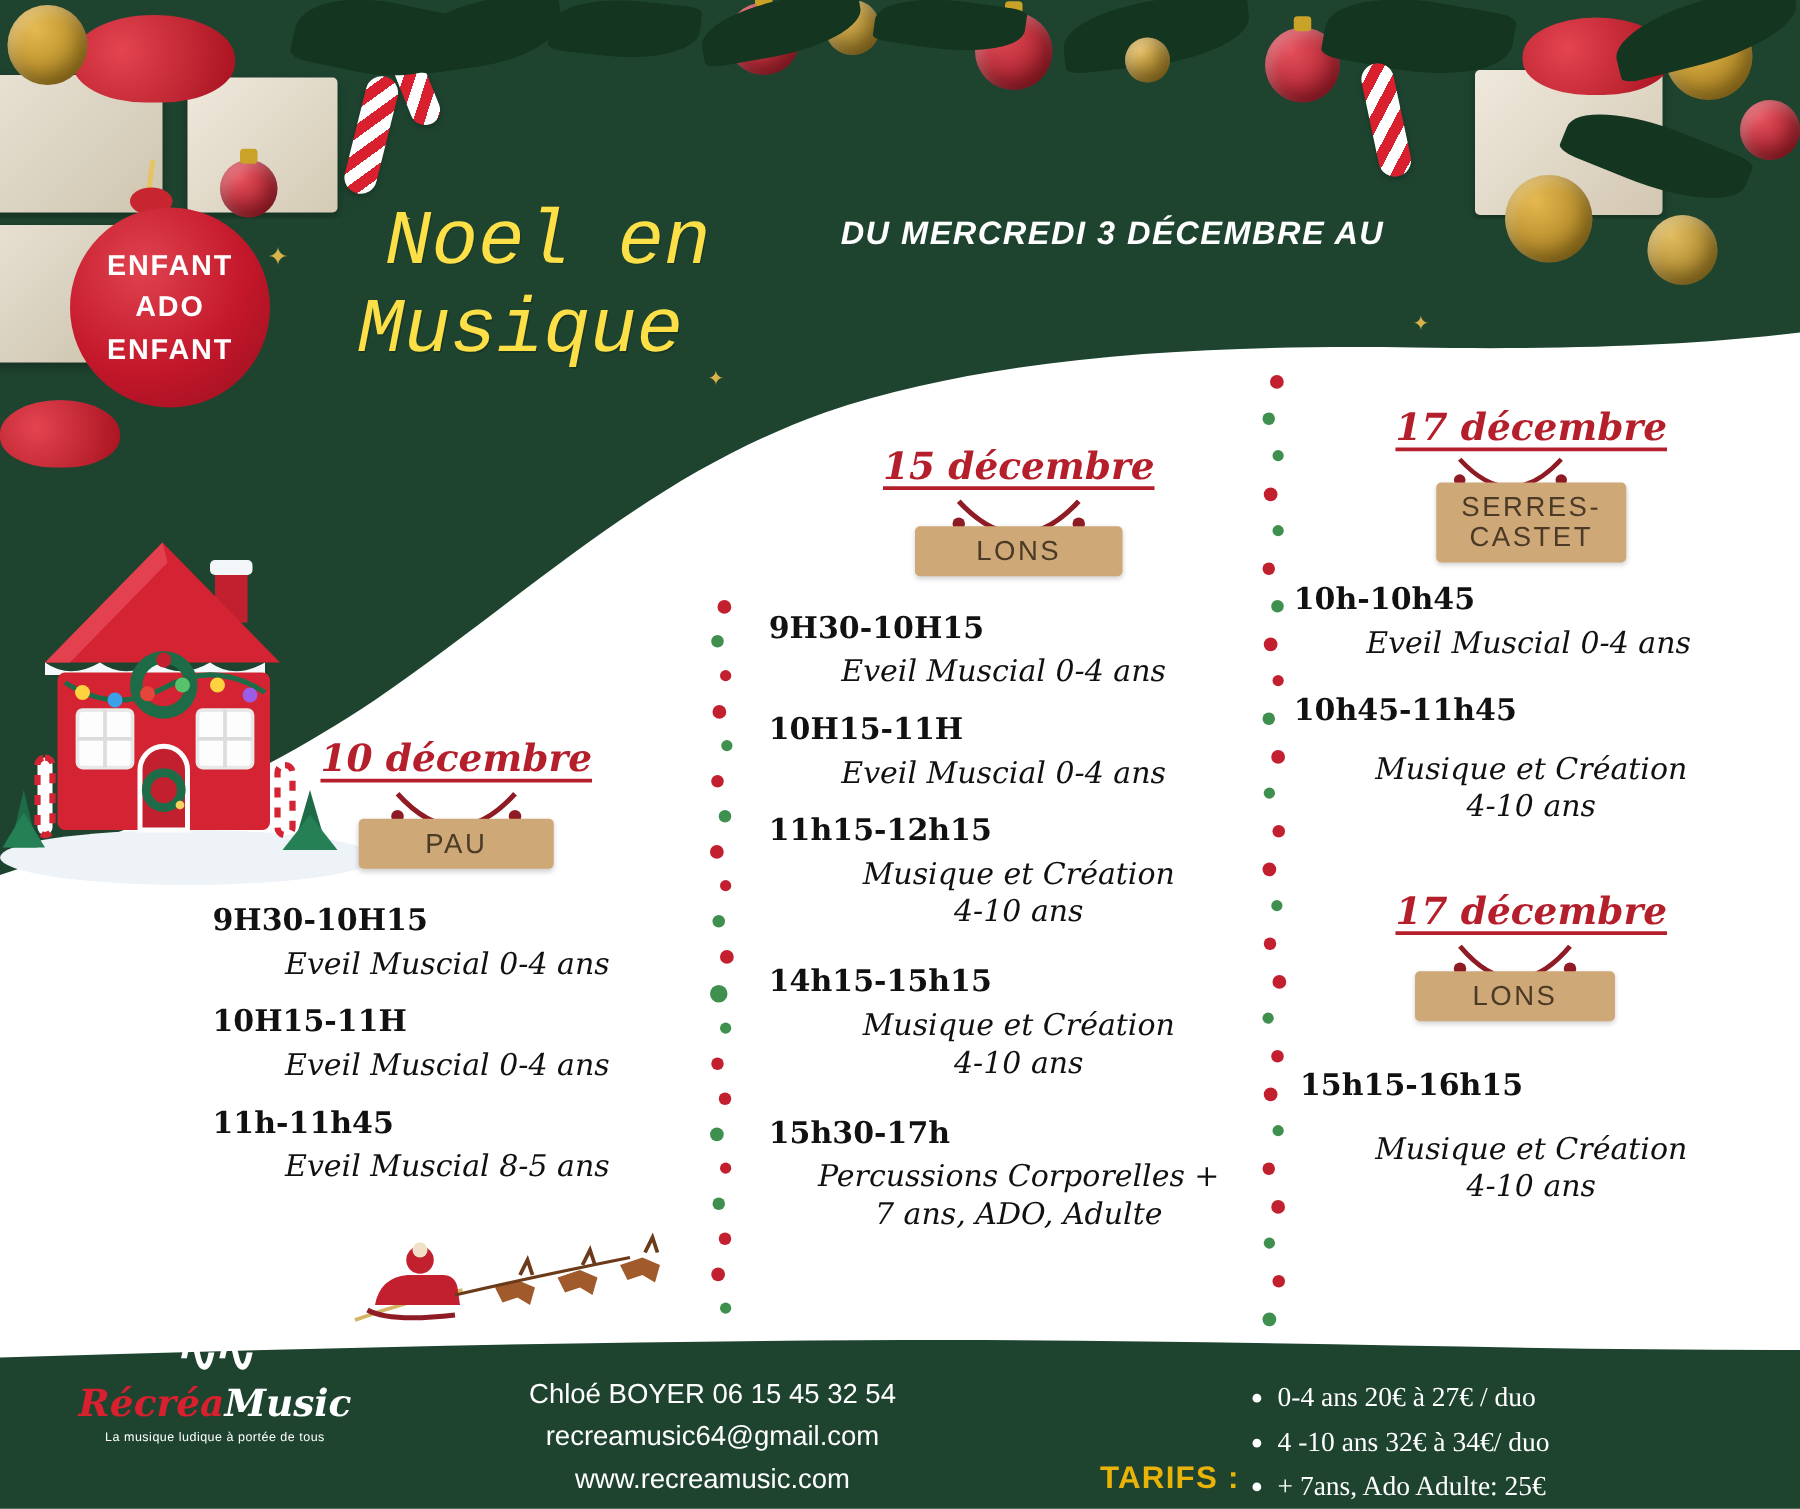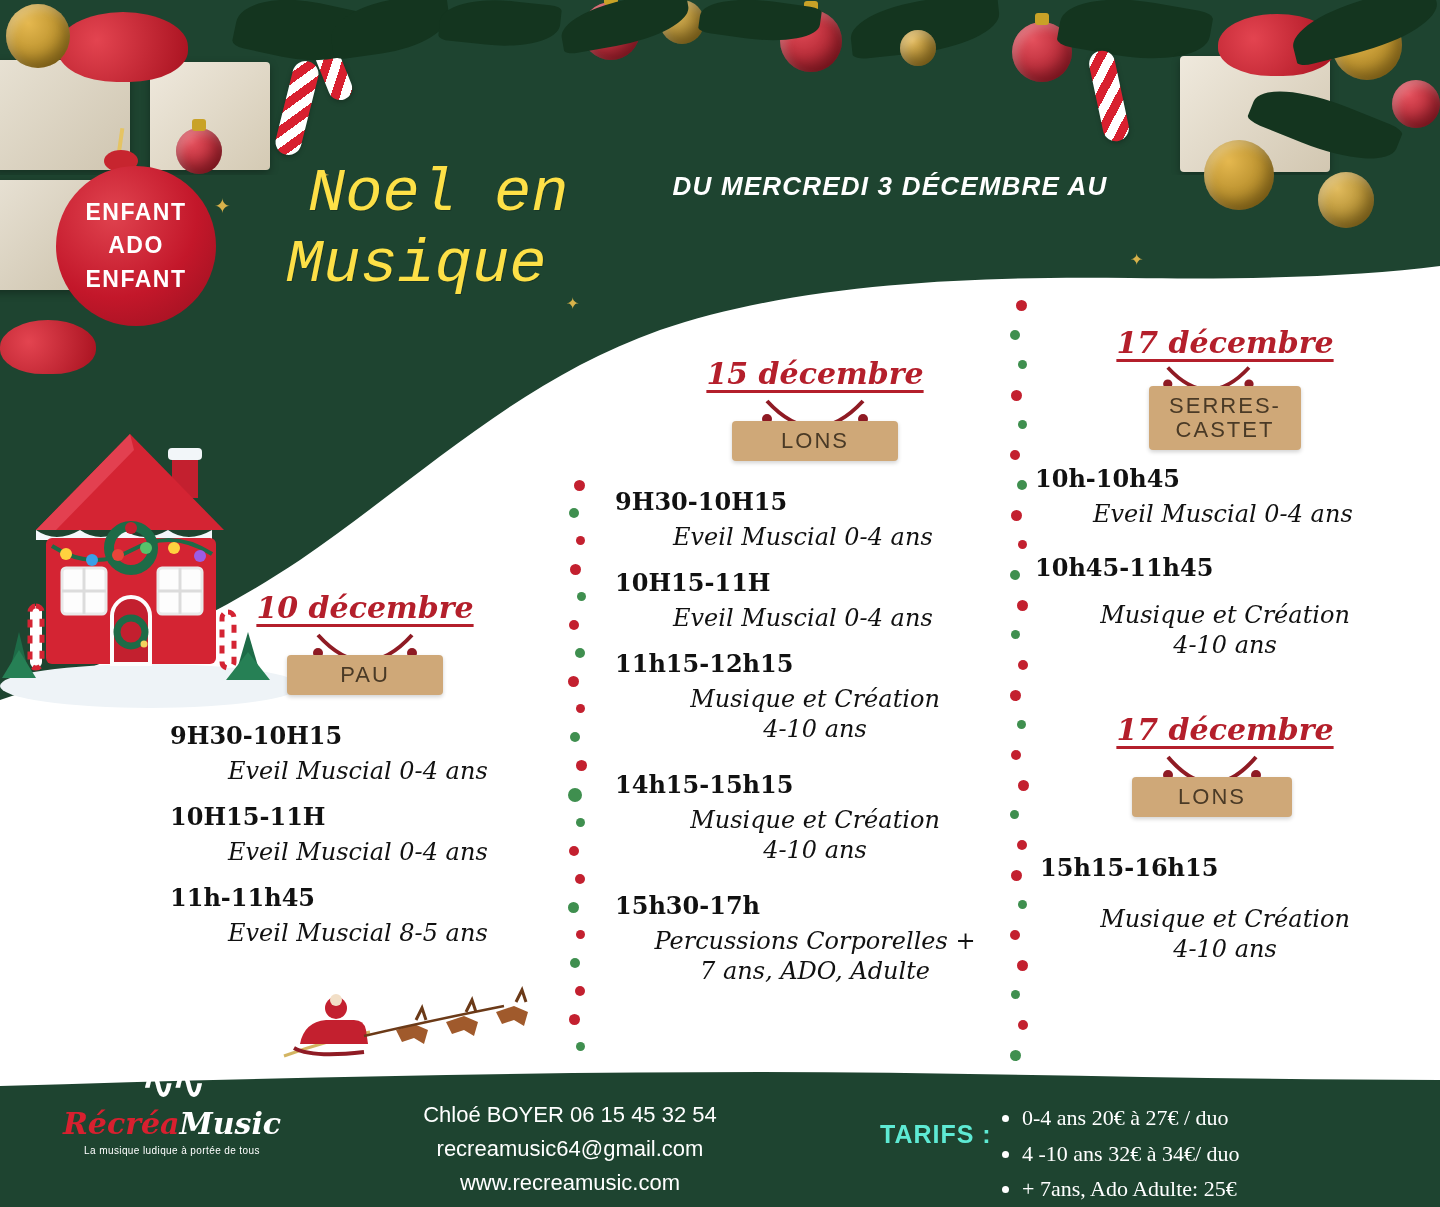--- a/index.html
+++ b/index.html
@@ -271,22 +271,22 @@
     text-align: center;
     color: #ffffff;
     font-family: "Liberation Sans", sans-serif;
     font-size: 22px;
     line-height: 1.55;
   }
 
   .tarifs-label {
     position: absolute;
     left: 880px;
-    top: 1120px;
-    color: #5eead4;
+    top: 1168px;
+    color: #eab308;
     font-family: "Liberation Sans", sans-serif;
     font-weight: bold;
     font-size: 25px;
     letter-spacing: 1px;
   }
   .tarifs-list {
     position: absolute;
     left: 1000px;
     top: 1100px;
     margin: 0;

